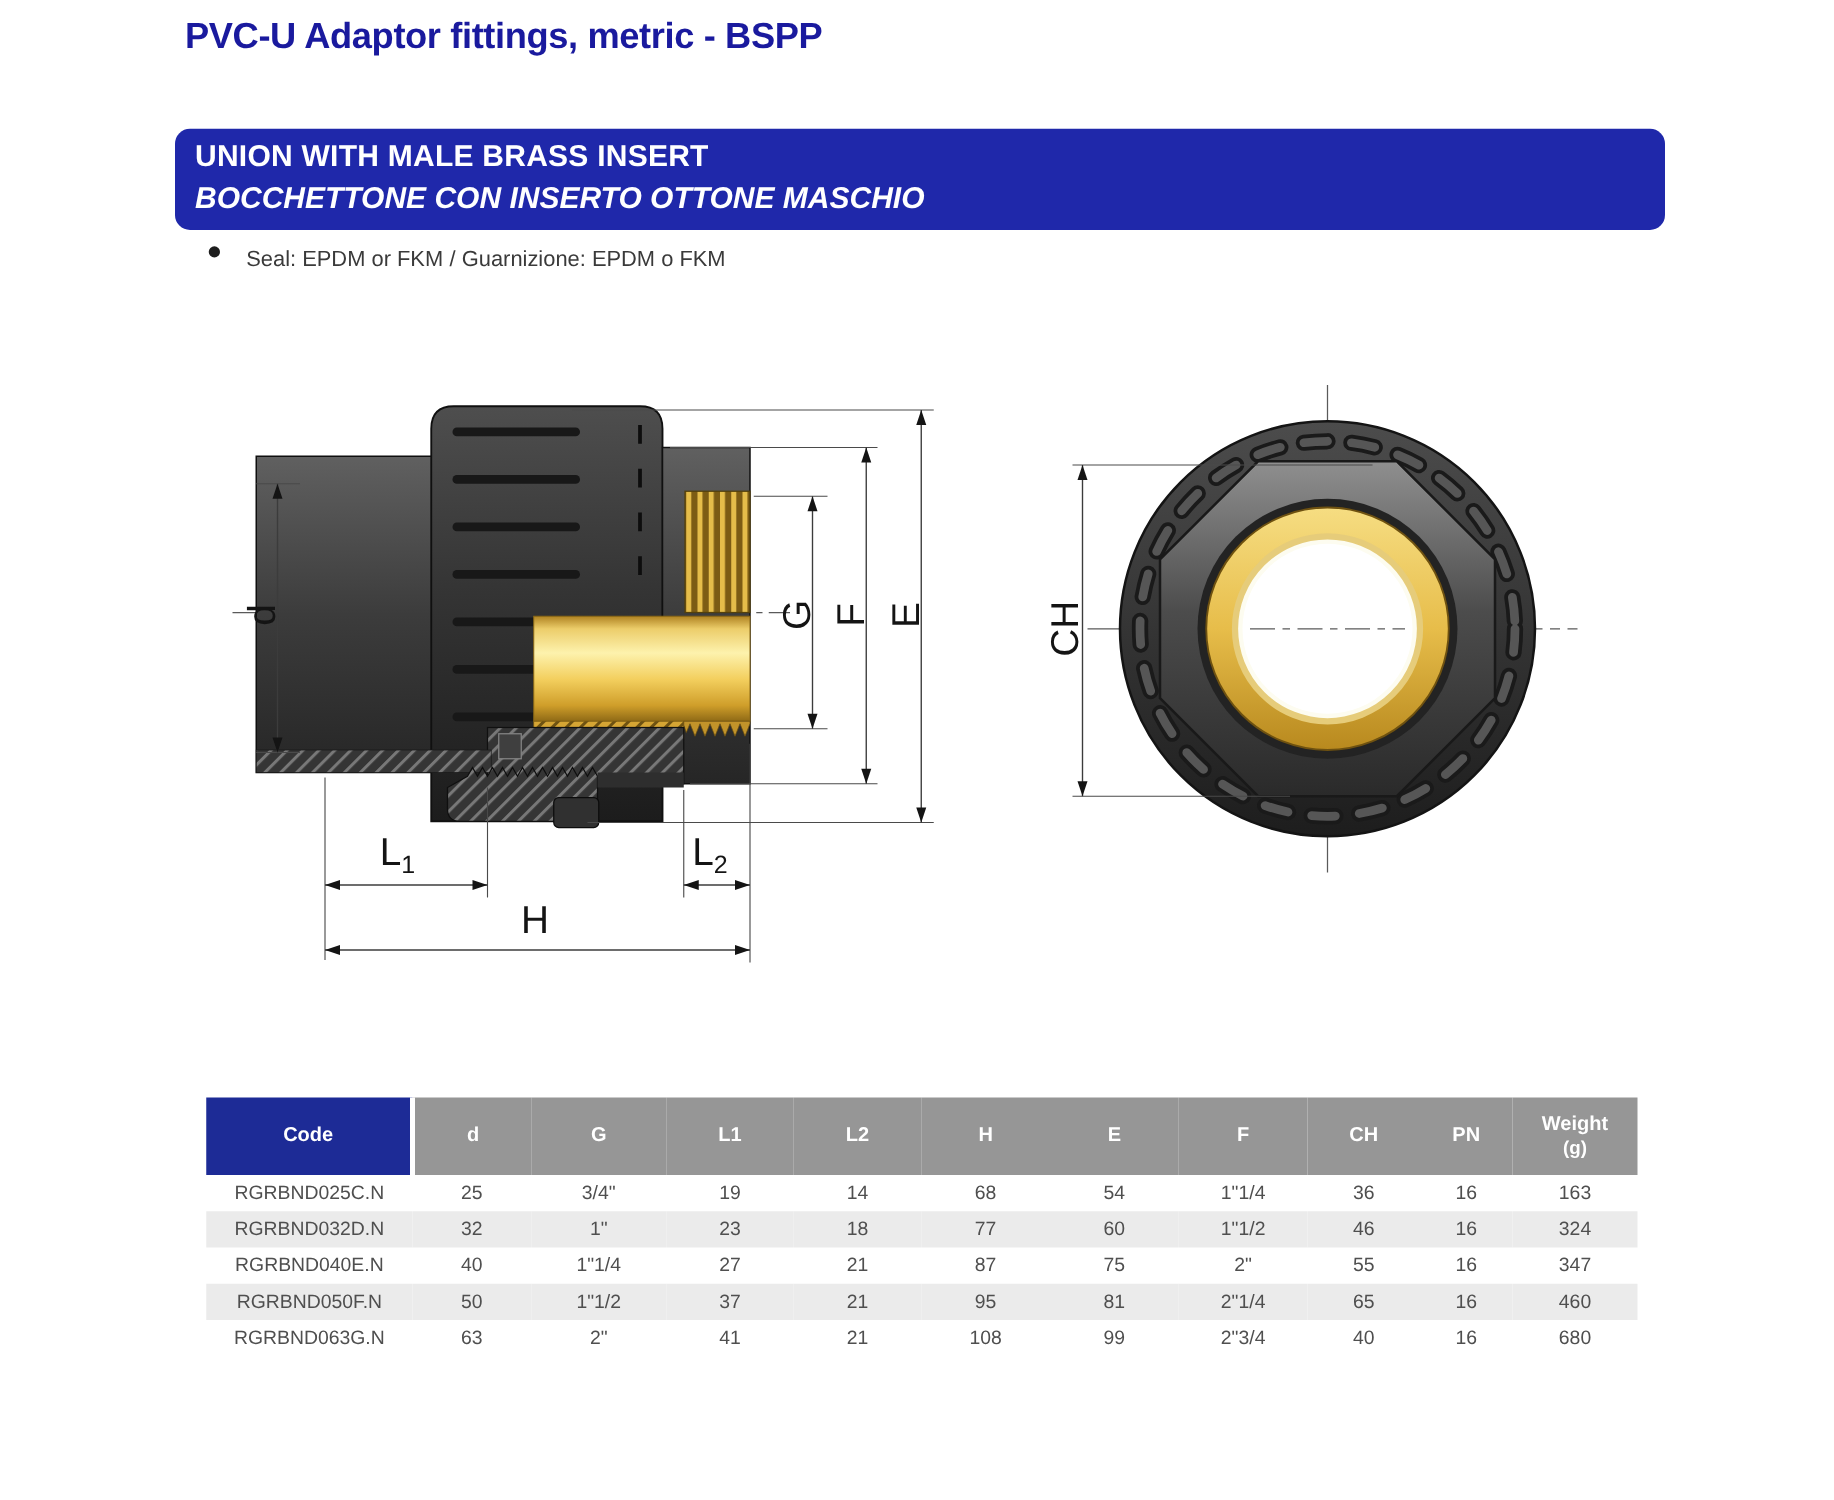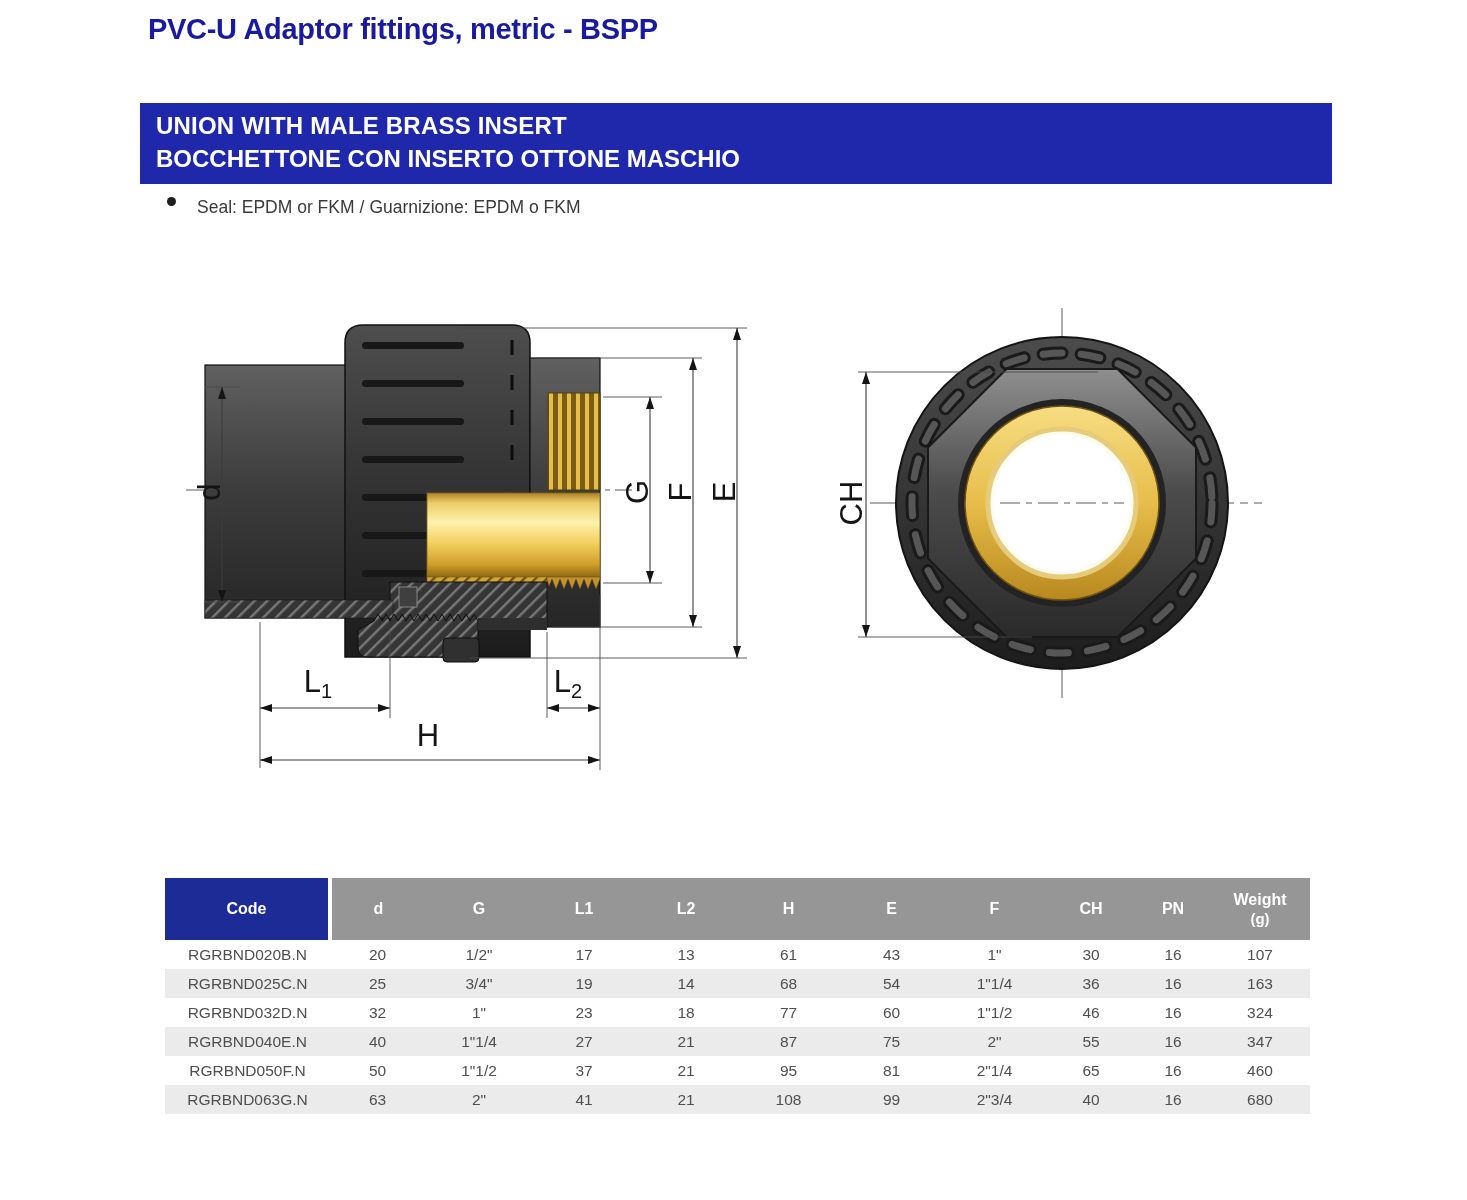--- a/index.html
+++ b/index.html
@@ -3,23 +3,23 @@
 <meta charset="utf-8">
 <style>
   html,body{margin:0;padding:0;background:#fff;}
   .page{position:relative;width:1467px;height:1200px;background:#ffffff;
         font-family:"Liberation Sans",sans-serif;overflow:hidden;}
   .title-en{position:absolute;left:148px;top:14px;margin:0;font-size:29px;line-height:1.1;
             font-weight:bold;color:#1a1a9e;letter-spacing:-0.3px;}
   .title-it{position:absolute;left:148px;top:57px;margin:0;font-size:29px;line-height:1.1;
             font-weight:bold;font-style:italic;color:#1a1a9e;letter-spacing:-0.3px;}
   .banner{position:absolute;left:140px;top:103px;width:1192px;height:81px;background:#1f28aa;
-          box-sizing:border-box;padding:9px 0 0 16px;color:#ffffff;}
+          box-sizing:border-box;padding:9px 0 0 16px;color:#ffffff;border-radius:12px;}
   .banner .b1{font-size:24px;font-weight:bold;letter-spacing:0.2px;}
-  .banner .b2{font-size:24px;font-weight:bold;margin-top:5px;}
+  .banner .b2{font-size:24px;font-weight:bold;font-style:italic;margin-top:5px;}
   .seal{position:absolute;left:167px;top:197px;display:flex;align-items:flex-start;
         font-size:17.5px;color:#3a3a3a;}
   .seal .dot{width:9px;height:9px;border-radius:50%;background:#1e1e1e;margin-right:21px;}
   .seal .it{}
   .seal .sep{margin:0 5px;}
   .drawing-wrap{position:absolute;left:0;top:230px;width:1467px;height:600px;}
   
   .spec-table{position:absolute;left:165px;top:878px;border-collapse:collapse;table-layout:fixed;}
   .spec-table th{height:62px;font-size:16px;font-weight:bold;color:#ffffff;text-align:center;
                  vertical-align:middle;padding:0;line-height:1.25;}
@@ -285,33 +285,20 @@
             <div>PN</div>
           </th>
           <th class="th-gray">
             <div>Weight</div>
             <div class="sub">(g)</div>
           </th>
         </tr>
     </thead>
     <tbody>
         <tr>
-          <td>RGRBND020B.N</td>
-          <td>20</td>
-          <td>1/2"</td>
-          <td>17</td>
-          <td>13</td>
-          <td>61</td>
-          <td>43</td>
-          <td>1"</td>
-          <td>30</td>
-          <td>16</td>
-          <td>107</td>
-        </tr>
-        <tr>
           <td>RGRBND025C.N</td>
           <td>25</td>
           <td>3/4"</td>
           <td>19</td>
           <td>14</td>
           <td>68</td>
           <td>54</td>
           <td>1"1/4</td>
           <td>36</td>
           <td>16</td>

